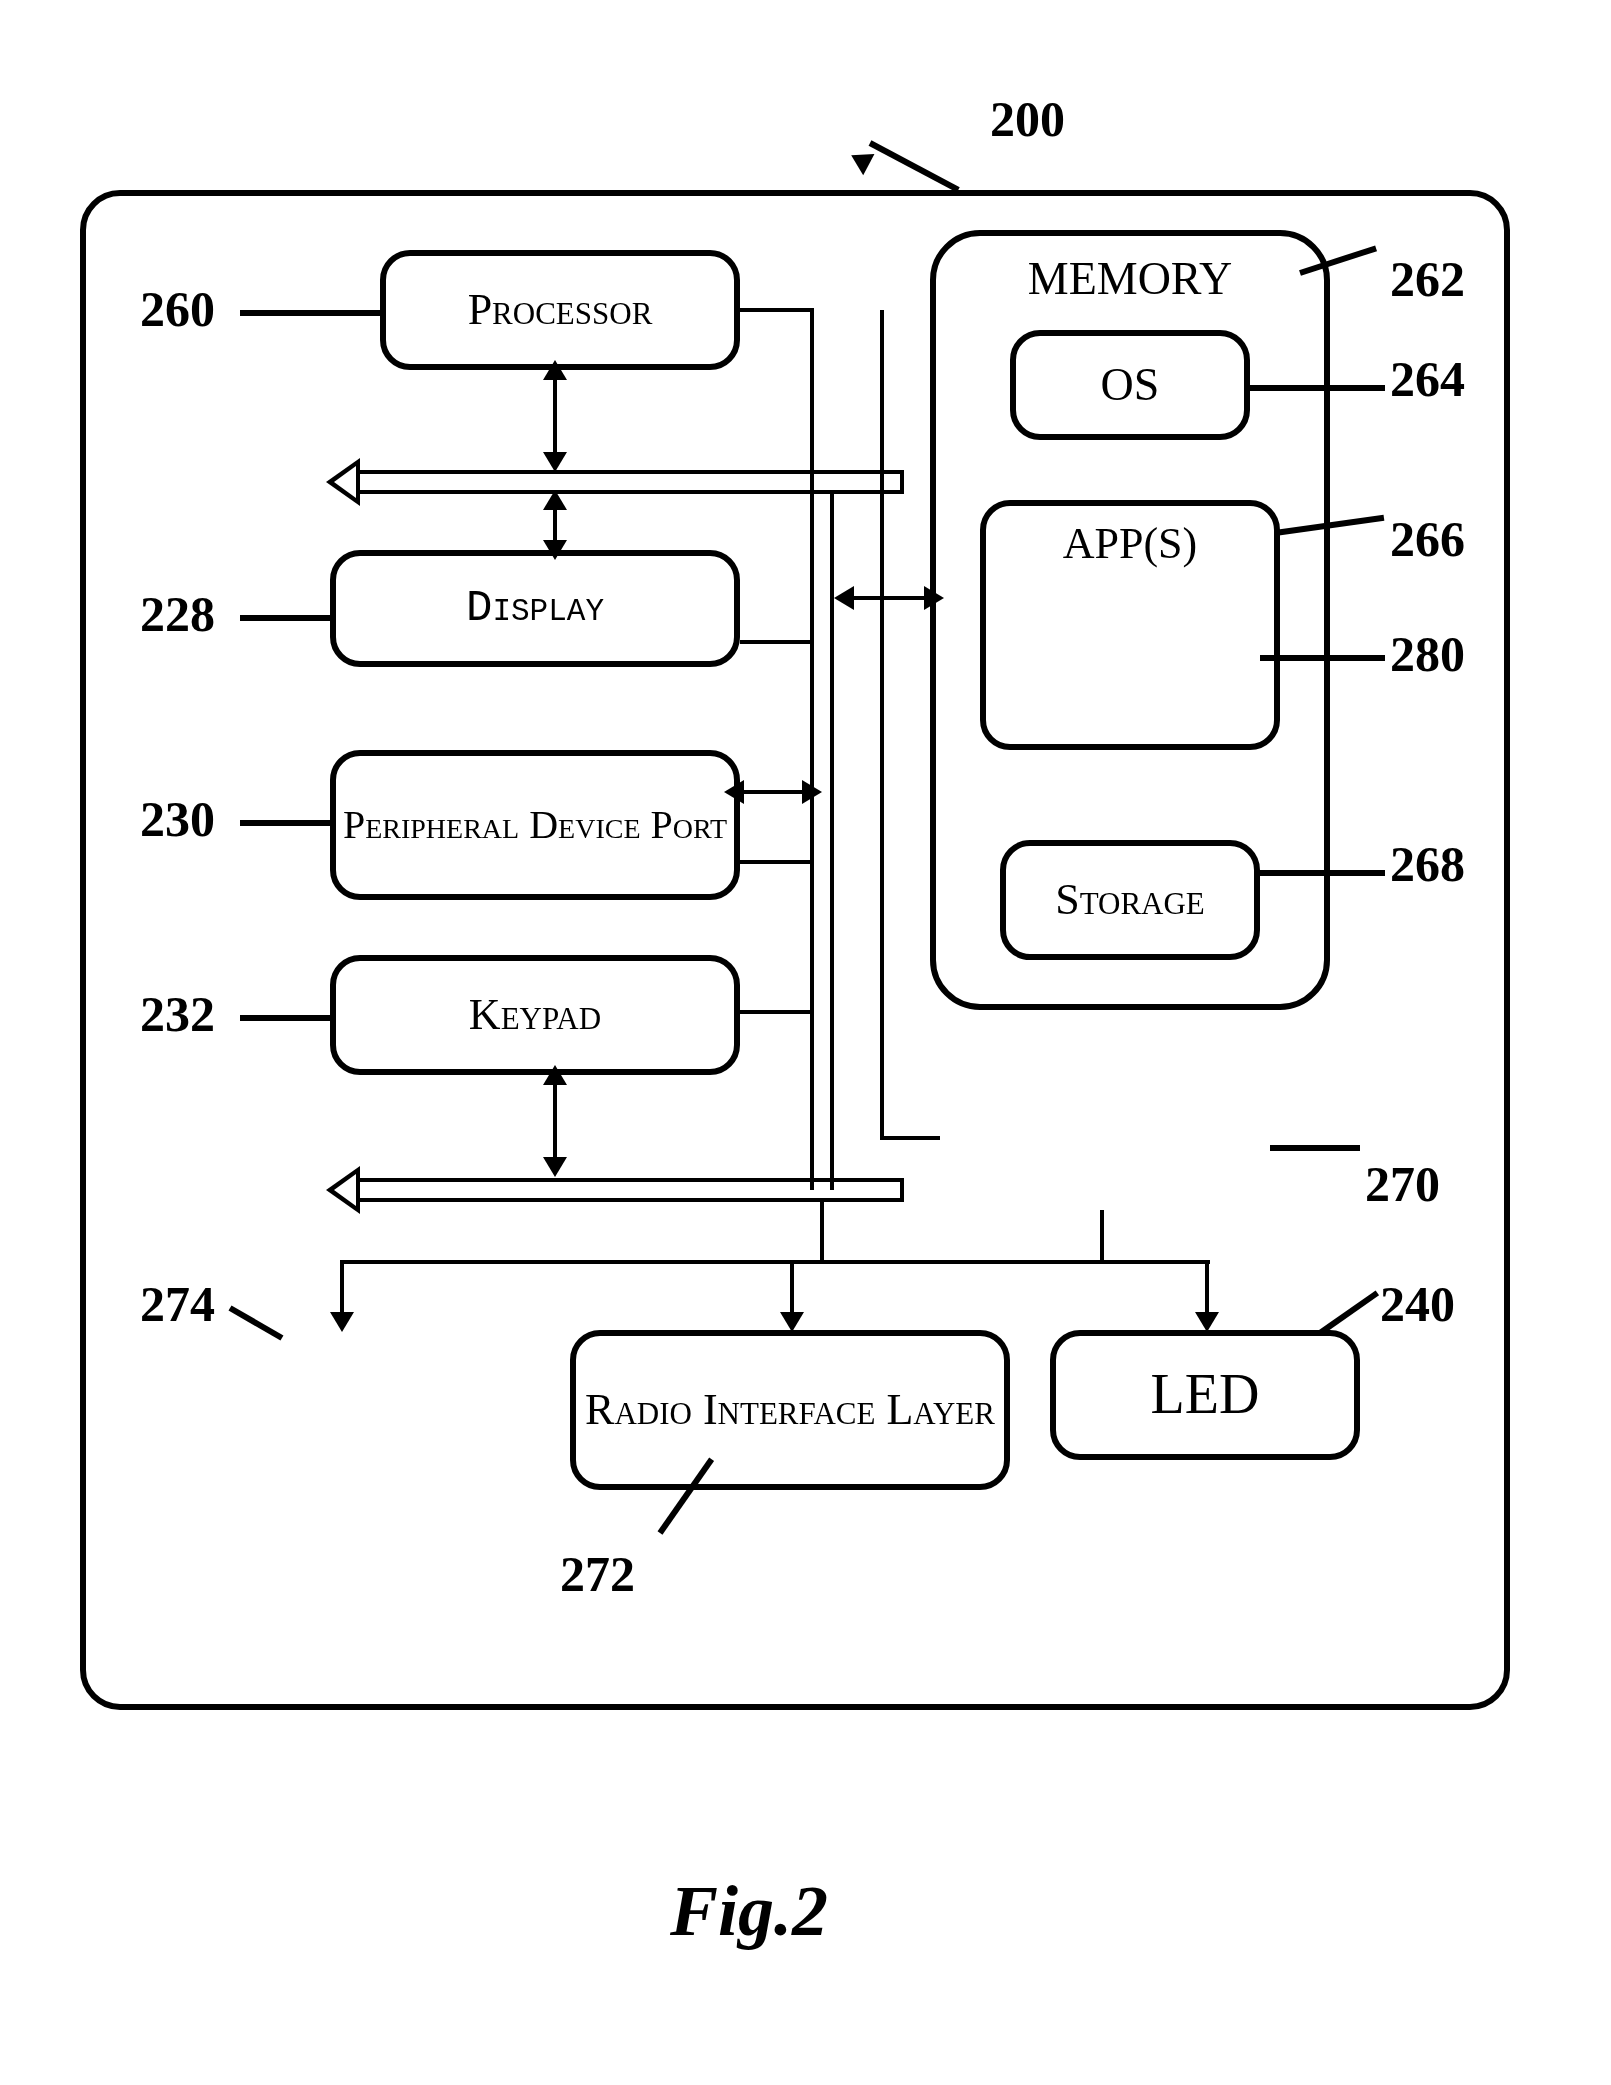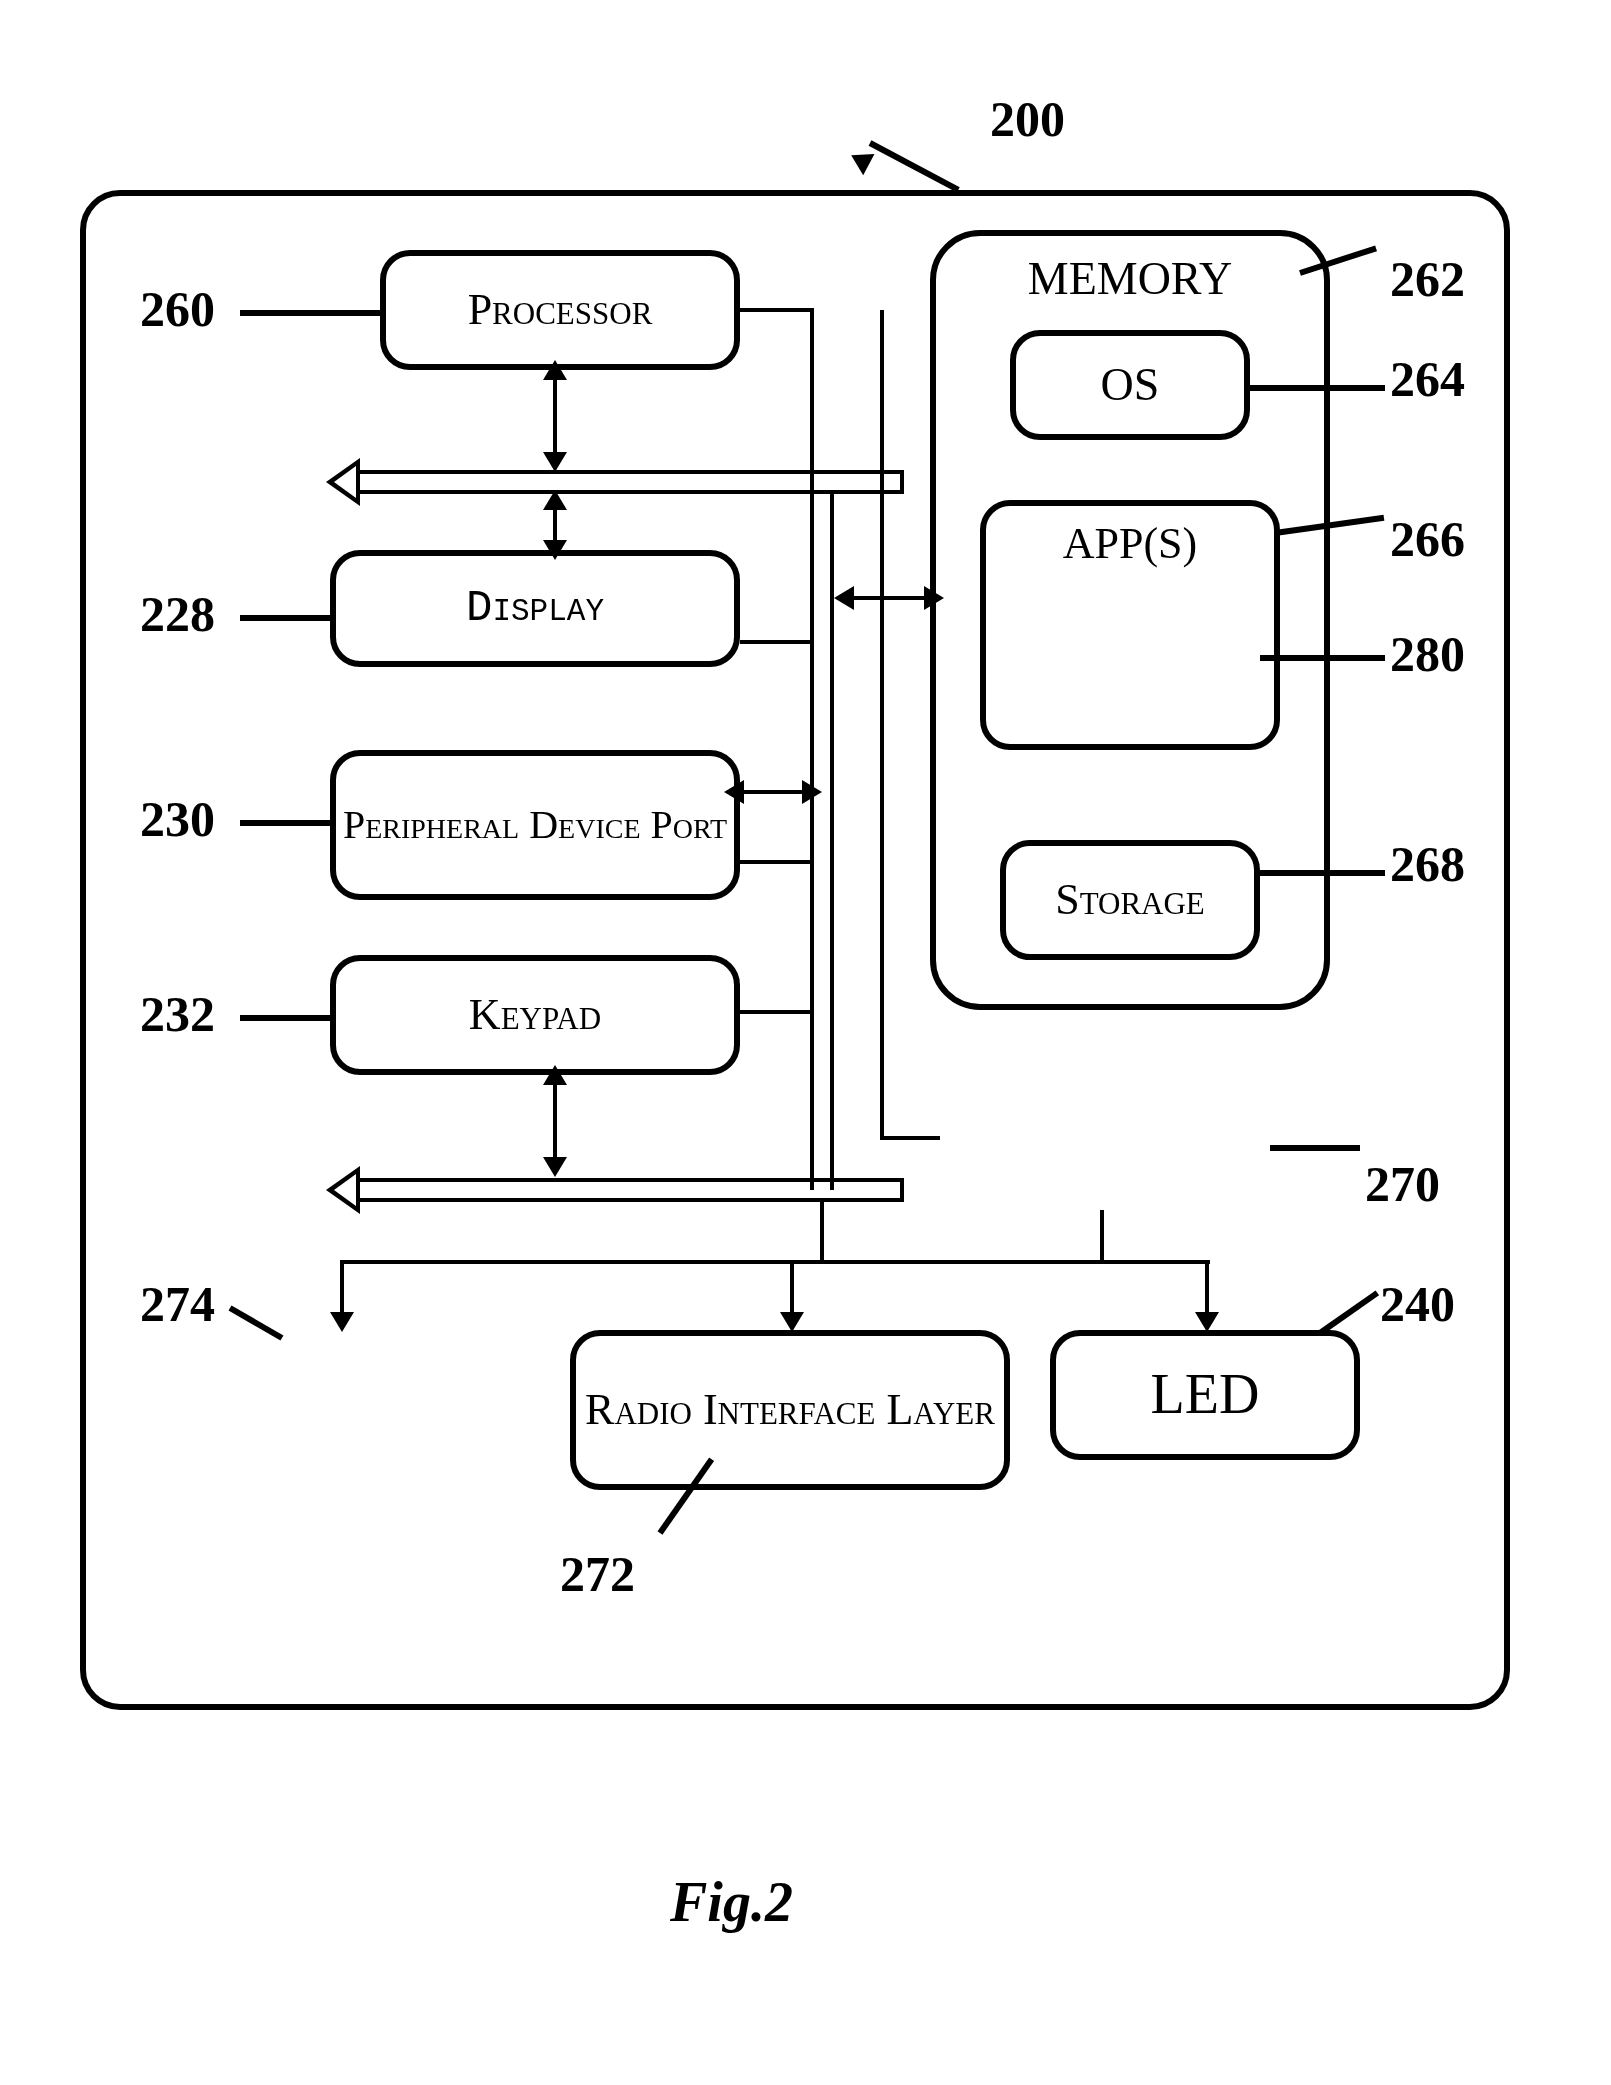--- a/index.html
+++ b/index.html
@@ -37,21 +37,21 @@
     text-align: center;
     font-variant: small-caps;
     font-size: 44px;
     line-height: 1.1;
   }
   .box.plain { font-variant: normal; }
   .figcap {
     position: absolute;
     font-style: italic;
     font-weight: bold;
-    font-size: 56px;
+    font-size: 72px;
   }
   
   .thin-h { position:absolute; height:4px; background:#000; }
   .thin-v { position:absolute; width:4px; background:#000; }
   
   .ah-up, .ah-down, .ah-left, .ah-right {
     position:absolute; width:0; height:0;
   }
   .ah-up    { border-left:12px solid transparent; border-right:12px solid transparent; border-bottom:20px solid #000; }
   .ah-down  { border-left:12px solid transparent; border-right:12px solid transparent; border-top:20px solid #000; }

